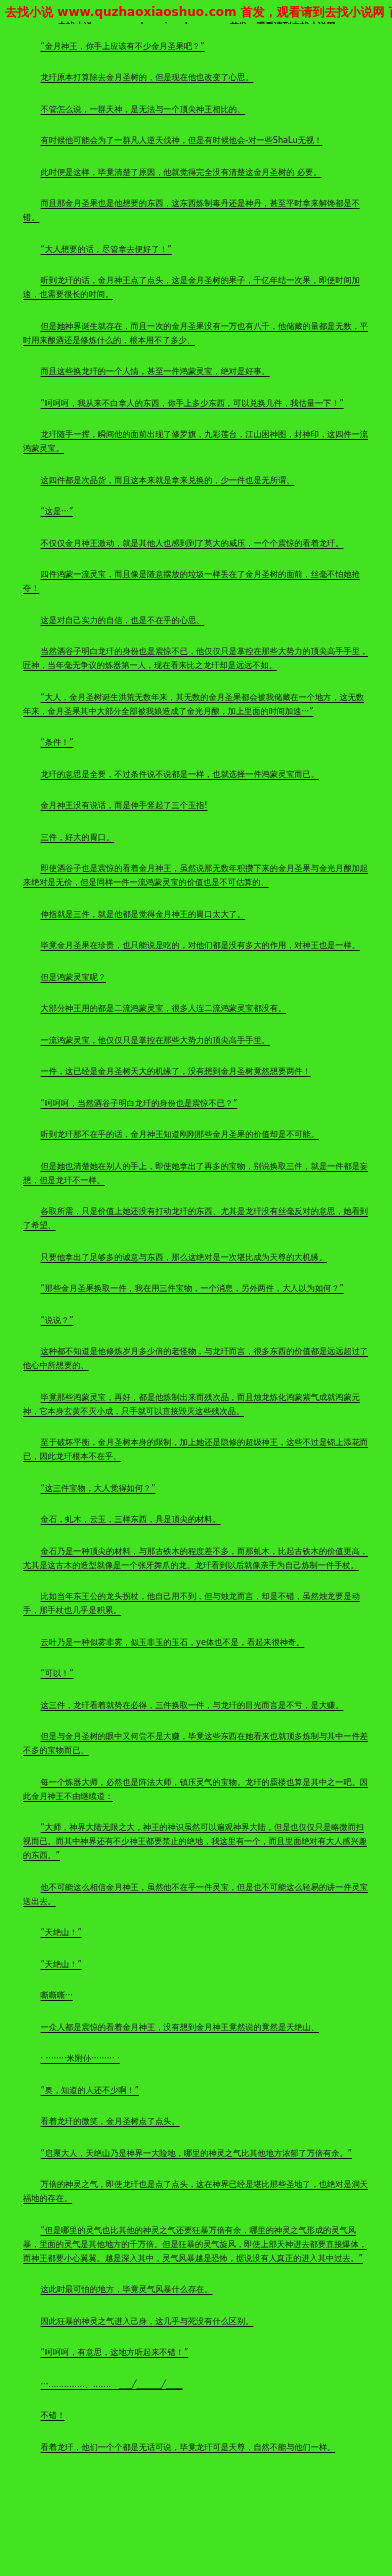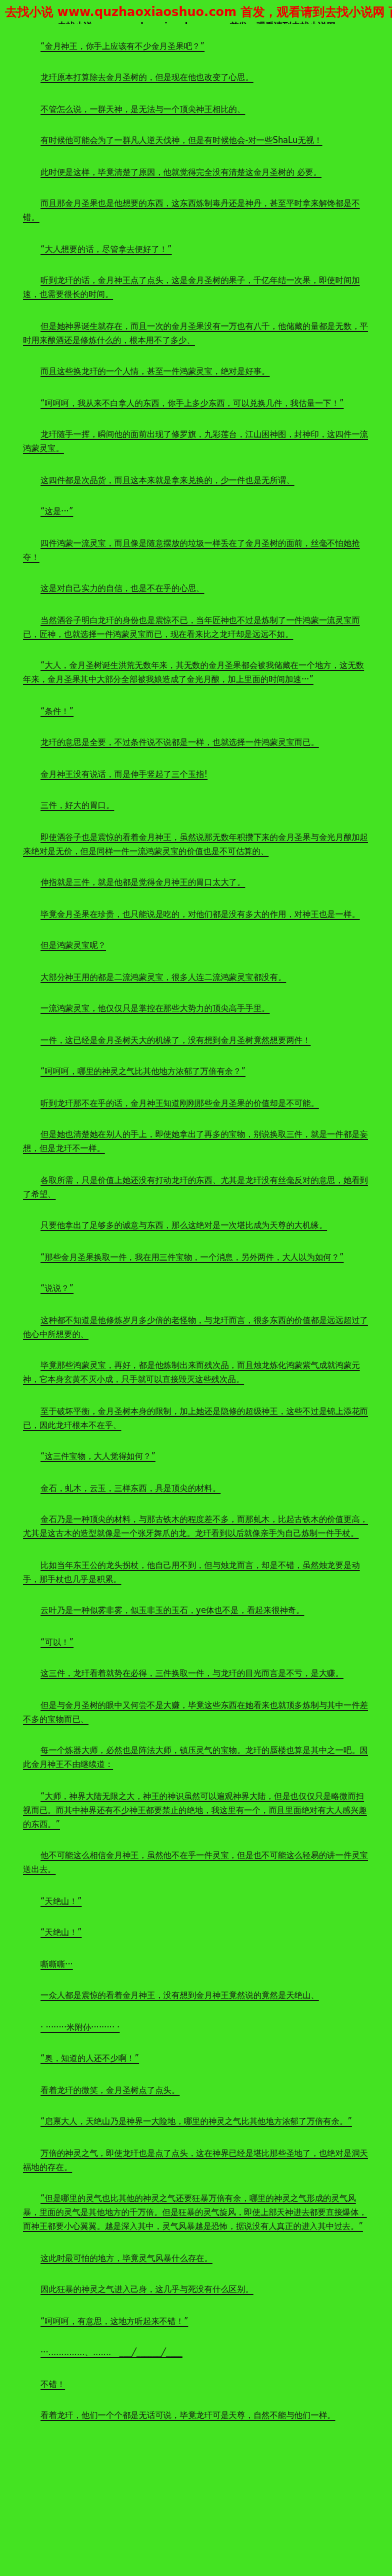--- a/index.html
+++ b/index.html
@@ -62,36 +62,37 @@
       <p>此时便是这样，毕竟清楚了原因，他就觉得完全没有清楚这金月圣树的 必要。</p>
       <p>而且那金月圣果也是他想要的东西，这东西炼制毒丹还是神丹，甚至平时拿来解馋都是不错。</p>
       <p>“大人想要的话，尽管拿去便好了！”</p>
       <p>听到龙玕的话，金月神王点了点头，这是金月圣树的果子，千亿年结一次果，即使时间加速，也需要很长的时间。</p>
       <p>但是她神界诞生就存在，而且一次的金月圣果没有一万也有八千，他储藏的量都是无数，平时用来酿酒还是修炼什么的，根本用不了多少、</p>
       <p>而且这些换龙玕的一个人情，甚至一件鸿蒙灵宝，绝对是好事。</p>
       <p>“呵呵呵，我从来不白拿人的东西，你手上多少东西，可以兑换几件，我估量一下！”</p>
       <p>龙玕随手一挥，瞬间他的面前出现了修罗旗，九彩莲台，江山困神图，封神印，这四件一流鸿蒙灵宝。</p>
       <p>这四件都是次品货，而且这本来就是拿来兑换的，少一件也是无所谓、</p>
       <p>“这是···”</p>
+      <p>不仅仅金月神王激动，就是其他人也感到到了莫大的威压，一个个震惊的看着龙玕。</p>
       <p>四件鸿蒙一流灵宝，而且像是随意摆放的垃圾一样丢在了金月圣树的面前，丝毫不怕她抢夺！</p>
       <p>这是对自己实力的自信，也是不在乎的心思、</p>
-      <p>当然酒谷子明白龙玕的身份也是震惊不已，当年匠神也不过是炼制了一件鸿蒙一流灵宝而已，匠神，也就选择一件鸿蒙灵宝而已，现在看来比之龙玕却是远远不如。</p>
+      <p>当然酒谷子明白龙玕的身份也是震惊不已，他仅仅只是掌控在那些大势力的顶尖高手手里，匠神，当年毫无争议的炼器第一人，现在看来比之龙玕却是远远不如。</p>
       <p>“大人，金月圣树诞生洪荒无数年来，其无数的金月圣果都会被我储藏在一个地方，这无数年来，金月圣果其中大部分全部被我娘造成了金光月酿，加上里面的时间加速···”</p>
       <p>“条件！”</p>
       <p>龙玕的意思是全要，不过条件说不说都是一样，也就选择一件鸿蒙灵宝而已。</p>
       <p>金月神王没有说话，而是伸手竖起了三个玉指!</p>
       <p>三件，好大的胃口。</p>
       <p>即使酒谷子也是震惊的看着金月神王，虽然说那无数年积攒下来的金月圣果与金光月酿加起来绝对是无价，但是同样一件一流鸿蒙灵宝的价值也是不可估算的、</p>
       <p>伸指就是三件，就是他都是觉得金月神王的胃口太大了。</p>
       <p>毕竟金月圣果在珍贵，也只能说是吃的，对他们都是没有多大的作用，对神王也是一样。</p>
       <p>但是鸿蒙灵宝呢？</p>
       <p>大部分神王用的都是二流鸿蒙灵宝，很多人连二流鸿蒙灵宝都没有。</p>
       <p>一流鸿蒙灵宝，他仅仅只是掌控在那些大势力的顶尖高手手里。</p>
       <p>一件，这已经是金月圣树天大的机缘了，没有想到金月圣树竟然想要两件！</p>
-      <p>“呵呵呵，哪里的神灵之气比其他地方浓郁了万倍有余？”</p>
+      <p>“呵呵呵，当然酒谷子明白龙玕的身份也是震惊不已？”</p>
       <p>听到龙玕那不在乎的话，金月神王知道刚刚那些金月圣果的价值却是不可能。</p>
       <p>但是她也清楚她在别人的手上，即使她拿出了再多的宝物，别说换取三件，就是一件都是妄想，但是龙玕不一样。</p>
       <p>各取所需，只是价值上她还没有打动龙玕的东西、尤其是龙玕没有丝毫反对的意思，她看到了希望、</p>
       <p>只要他拿出了足够多的诚意与东西，那么这绝对是一次堪比成为天尊的大机缘。</p>
       <p>“那些金月圣果换取一件，我在用三件宝物，一个消息，另外两件，大人以为如何？”</p>
       <p>“说说？”</p>
       <p>这种都不知道是他修炼岁月多少倍的老怪物，与龙玕而言，很多东西的价值都是远远超过了他心中所想要的、</p>
       <p>毕竟那些鸿蒙灵宝，再好，都是他炼制出来而残次品，而且烛龙炼化鸿蒙紫气成就鸿蒙元神，它本身玄黄不灭小成，只手就可以直接毁灭这些残次品。</p>
       <p>至于破坏平衡，金月圣树本身的限制，加上她还是隐修的超级神王，这些不过是锦上添花而已，因此龙玕根本不在乎、</p>
       <p>“这三件宝物，大人觉得如何？”</p>

